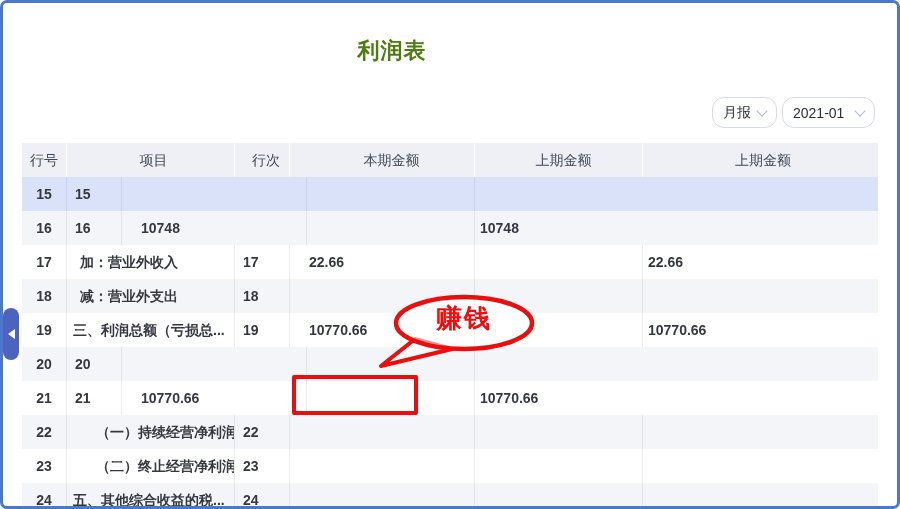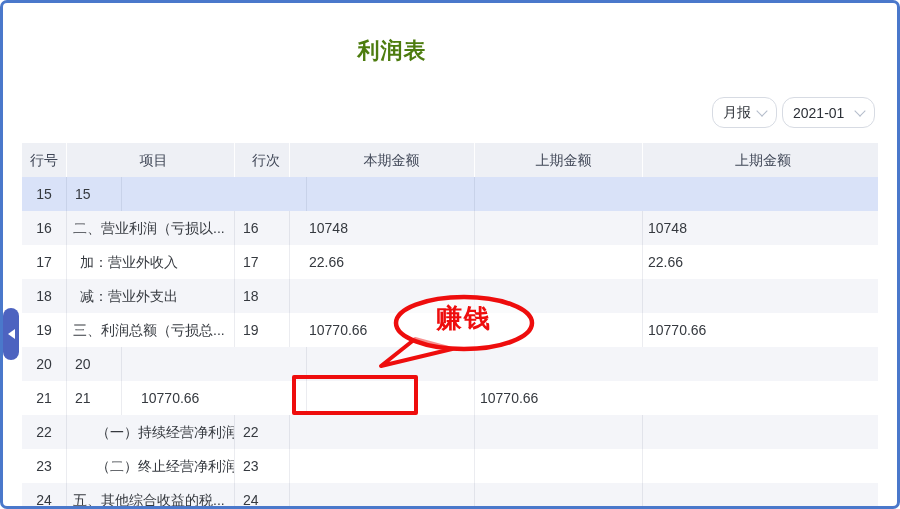--- a/index.html
+++ b/index.html
@@ -50,21 +50,21 @@
   
   .table{
     position:absolute;left:19px;right:19px;top:140px;bottom:0;
     font-size:14px;
   }
   .tr{display:flex;height:34px;line-height:34px;}
   .thead .tr{background:var(--header-bg);color:var(--header-text);}
   .thead .td{text-align:center;border-right:1px solid rgba(255,255,255,0.9);}
   .thead .td:last-child{border-right:none;}
   .td{height:34px;overflow:hidden;white-space:nowrap;}
-  .tbody .td{border-right:1px solid var(--cell-line);}
+  .tbody .td{border-right:1px solid var(--cell-line);font-weight:bold;}
   .tbody .td:last-child{border-right:none;}
   .tbody .tr:nth-child(even){background:var(--stripe);}
   .tbody .tr.selected{background:var(--selected);}
   .c0{width:45px;text-align:center;flex:none;}
   .c1{width:168px;flex:none;padding-left:6px;}
   .c2{width:55px;flex:none;padding-left:8px;}
   .c3{width:185px;flex:none;padding-left:19px;}
   .c4{width:168px;flex:none;padding-left:10px;}
   .c5{flex:1;padding-left:5px;}
   .c1.indent1{padding-left:13px;}
@@ -125,21 +125,20 @@
     <div class="tbody" id="tbody">
         <div class="tr selected">
           <div class="td c0">15</div>
           <div class="td c2">15</div>
           <div class="td c3"></div>
           <div class="td c4"></div>
           <div class="td c5"></div>
         </div>
         <div class="tr">
           <div class="td c0">16</div>
-          <div class="td c1">二、营业利润（亏损以...</div>
           <div class="td c2">16</div>
           <div class="td c3">10748</div>
           <div class="td c4"></div>
           <div class="td c5">10748</div>
         </div>
         <div class="tr">
           <div class="td c0">17</div>
           <div class="td c1 indent1">加：营业外收入</div>
           <div class="td c2">17</div>
           <div class="td c3">22.66</div>

